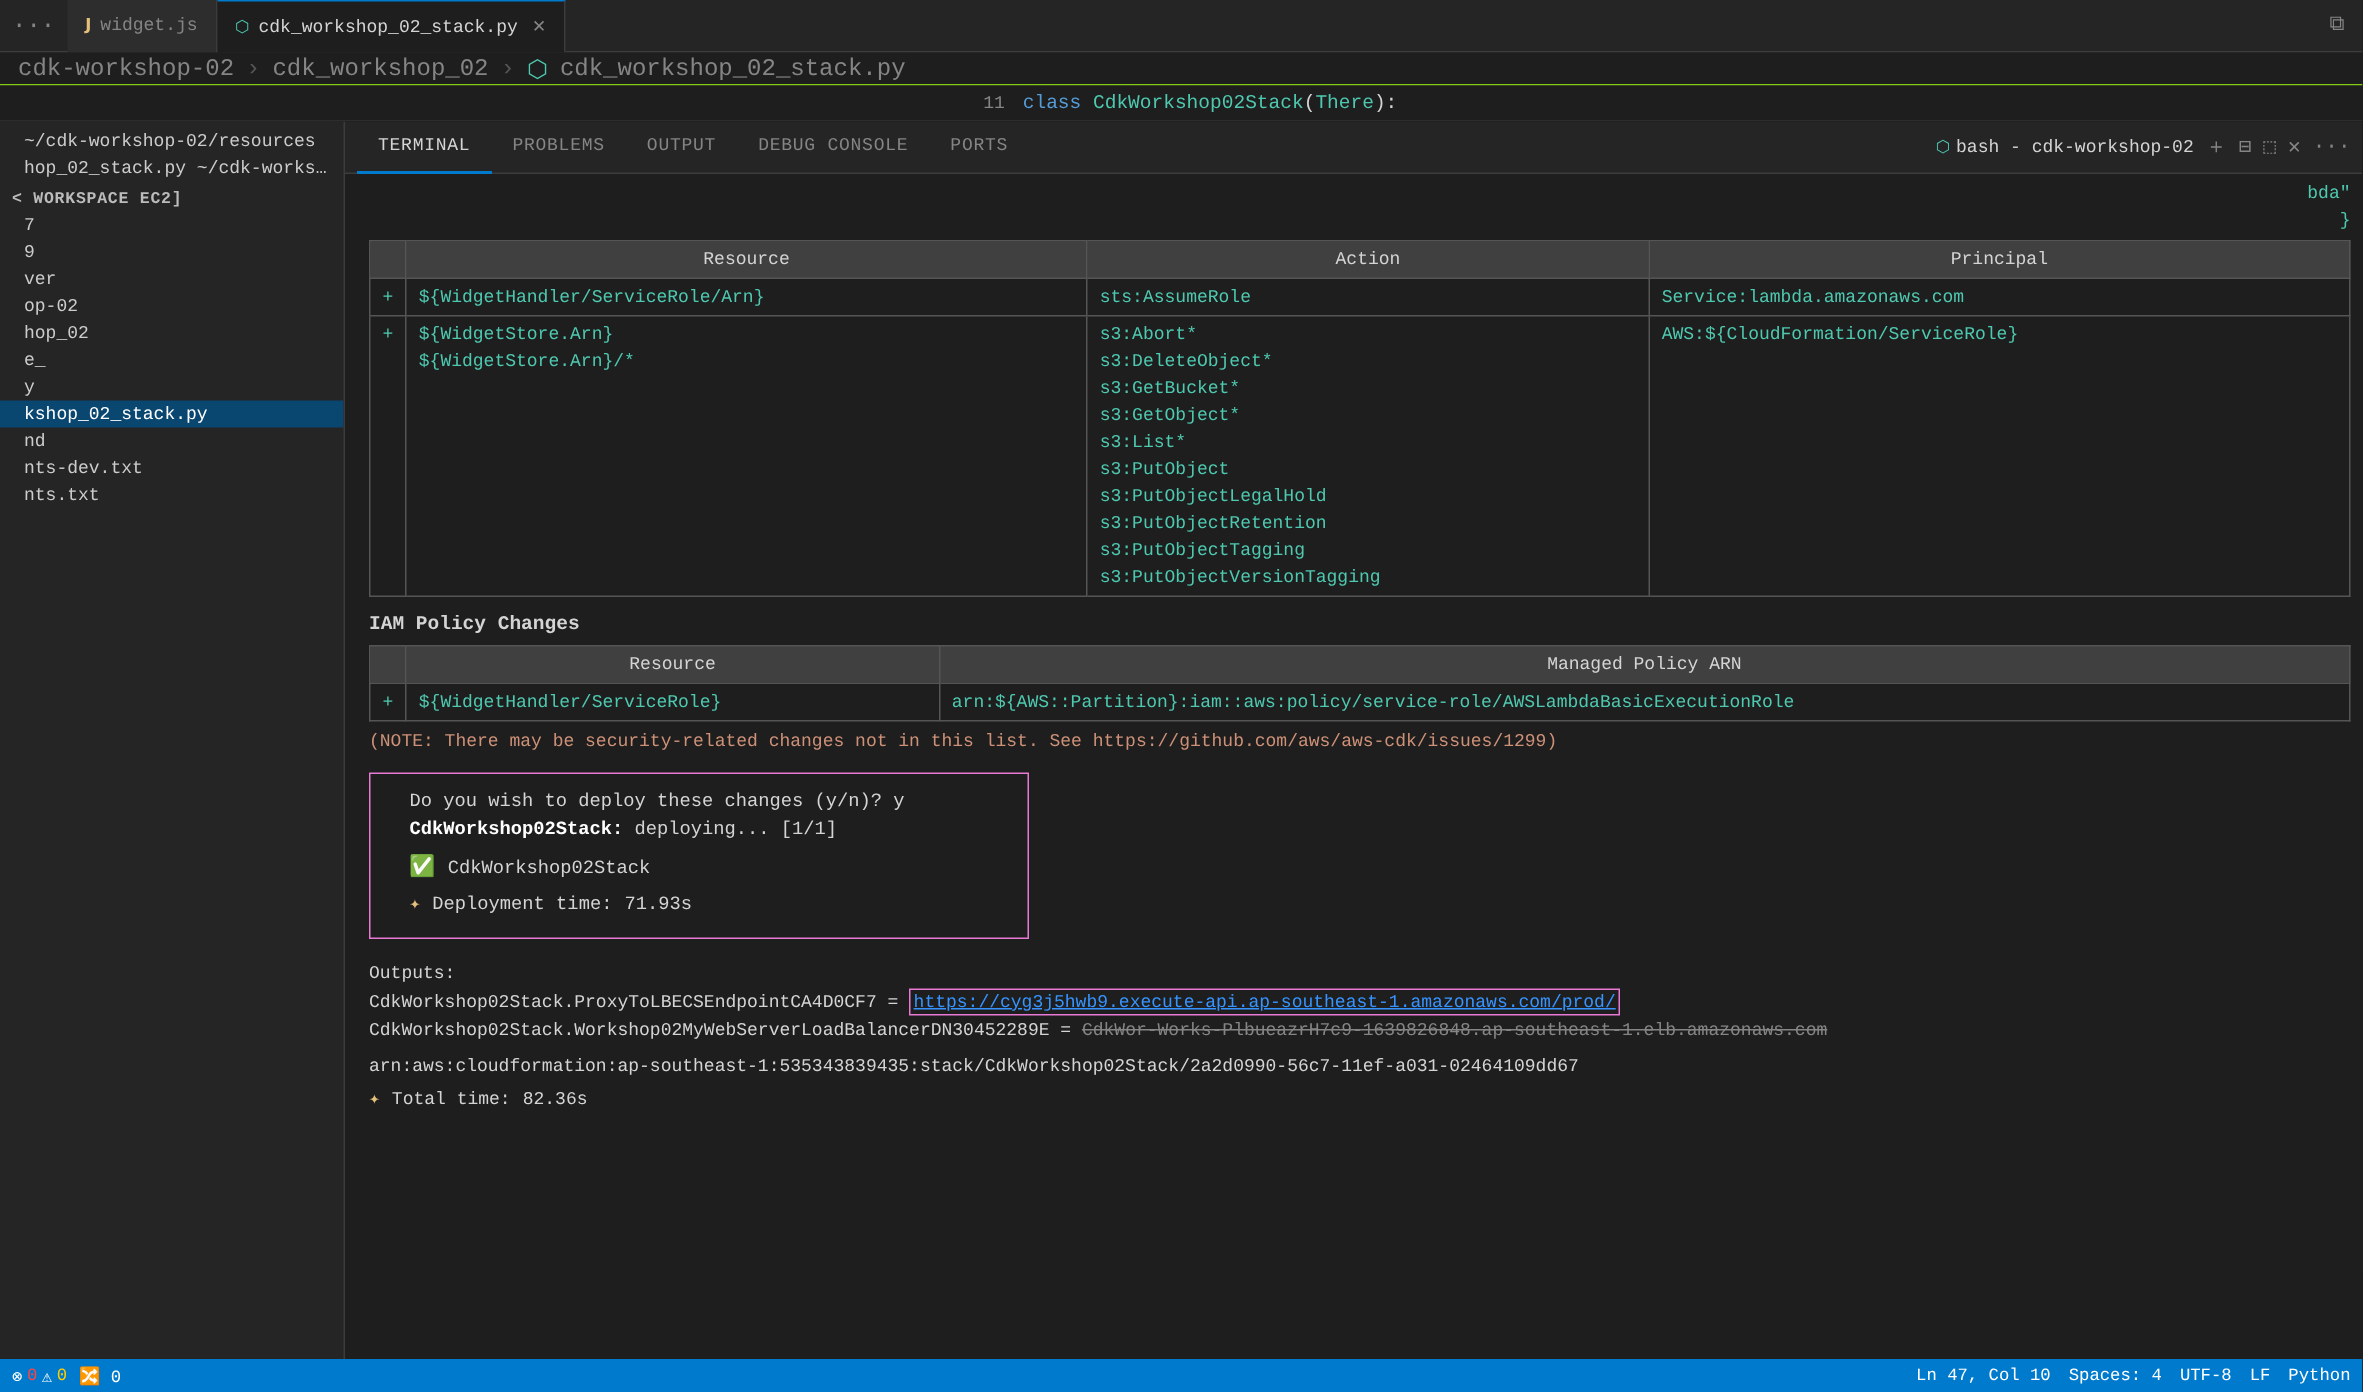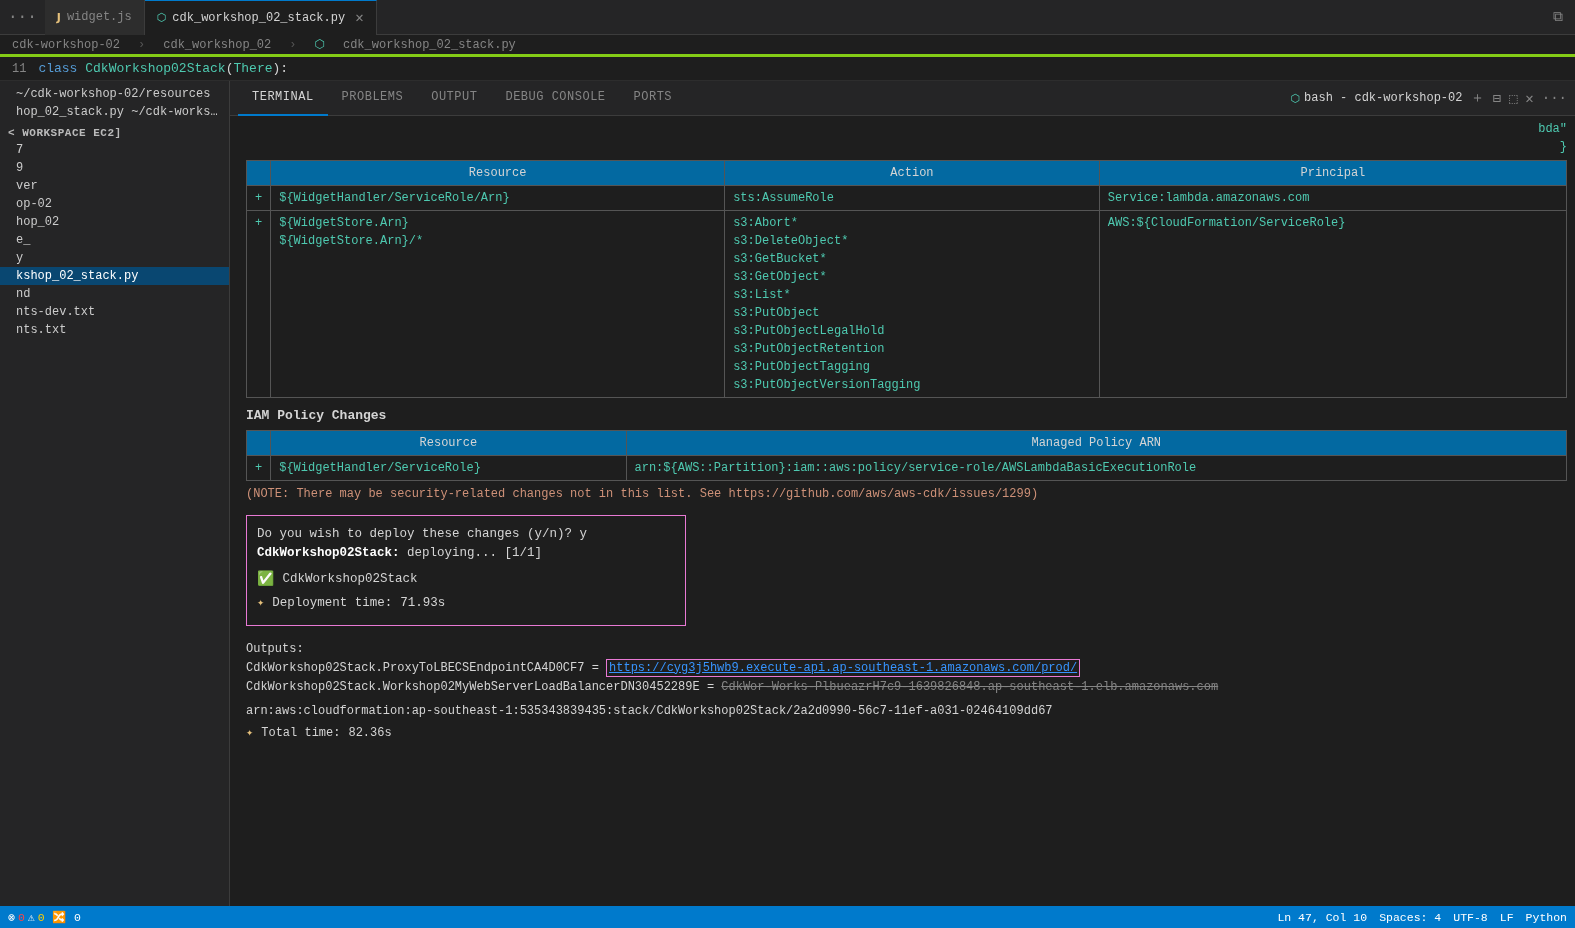--- a/index.html
+++ b/index.html
@@ -54,38 +54,39 @@
     .tab-actions { display: flex; align-items: center; gap: 4px; padding-right: 8px; }
     .tab-actions span { color: #858585; font-size: 14px; cursor: pointer; padding: 2px 4px; }
 
     
     .breadcrumb {
       display: flex;
       align-items: center;
       background: #1e1e1e;
       height: 22px;
       padding: 0 12px;
-      font-size: 12px;
+      font-size: 16px;
       color: #858585;
-      border-bottom: 3px solid #84cc16;
-      gap: 18px;
+      border-bottom: 1px solid #84cc16;
+      gap: 8px;
     }
     .breadcrumb .sep { color: #555; }
     .breadcrumb .py-icon { color: #4ec9b0; }
 
     
     .code-preview {
       background: #1e1e1e;
       padding: 4px 0 4px 12px;
       border-bottom: 1px solid #2d2d2d;
       font-size: 13px;
       color: #d4d4d4;
       height: 24px;
       display: flex;
       align-items: center;
+      justify-content: center;
     }
     .line-num { color: #858585; margin-right: 12px; font-size: 12px; }
     .kw-class { color: #569cd6; }
     .kw-name { color: #4ec9b0; }
     .kw-parent { color: #4ec9b0; }
 
     
     .main-layout {
       display: flex;
       flex: 1;
@@ -196,38 +197,38 @@
     }
     .term-table td, .term-table th {
       border: 1px solid #555;
       padding: 3px 8px;
       font-size: 12px;
       vertical-align: top;
     }
     .term-table th {
       color: #d4d4d4;
       font-weight: normal;
-      background: #0369a1;
+      background: #404040;
     }
     .term-table td { color: #4ec9b0; }
     .term-table .plus-cell { color: #4ec9b0; width: 16px; text-align: center; }
 
     .section-title {
       color: #d4d4d4;
       font-weight: bold;
       margin: 8px 0 4px 0;
       font-size: 13px;
     }
 
     .note-line { color: #ce9178; font-size: 12px; margin: 4px 0; }
 
     
     .deploy-box {
       border: 1px solid #e879d4;
-      padding: 8px 10px;
+      padding: 8px 26px;
       margin: 8px 0;
       display: inline-block;
       min-width: 440px;
     }
     .deploy-line { color: #d4d4d4; font-size: 12.5px; margin: 1px 0; }
     .deploy-line .bold { font-weight: bold; color: #ffffff; }
     .stack-success {
       display: flex;
       align-items: center;
       gap: 8px;

